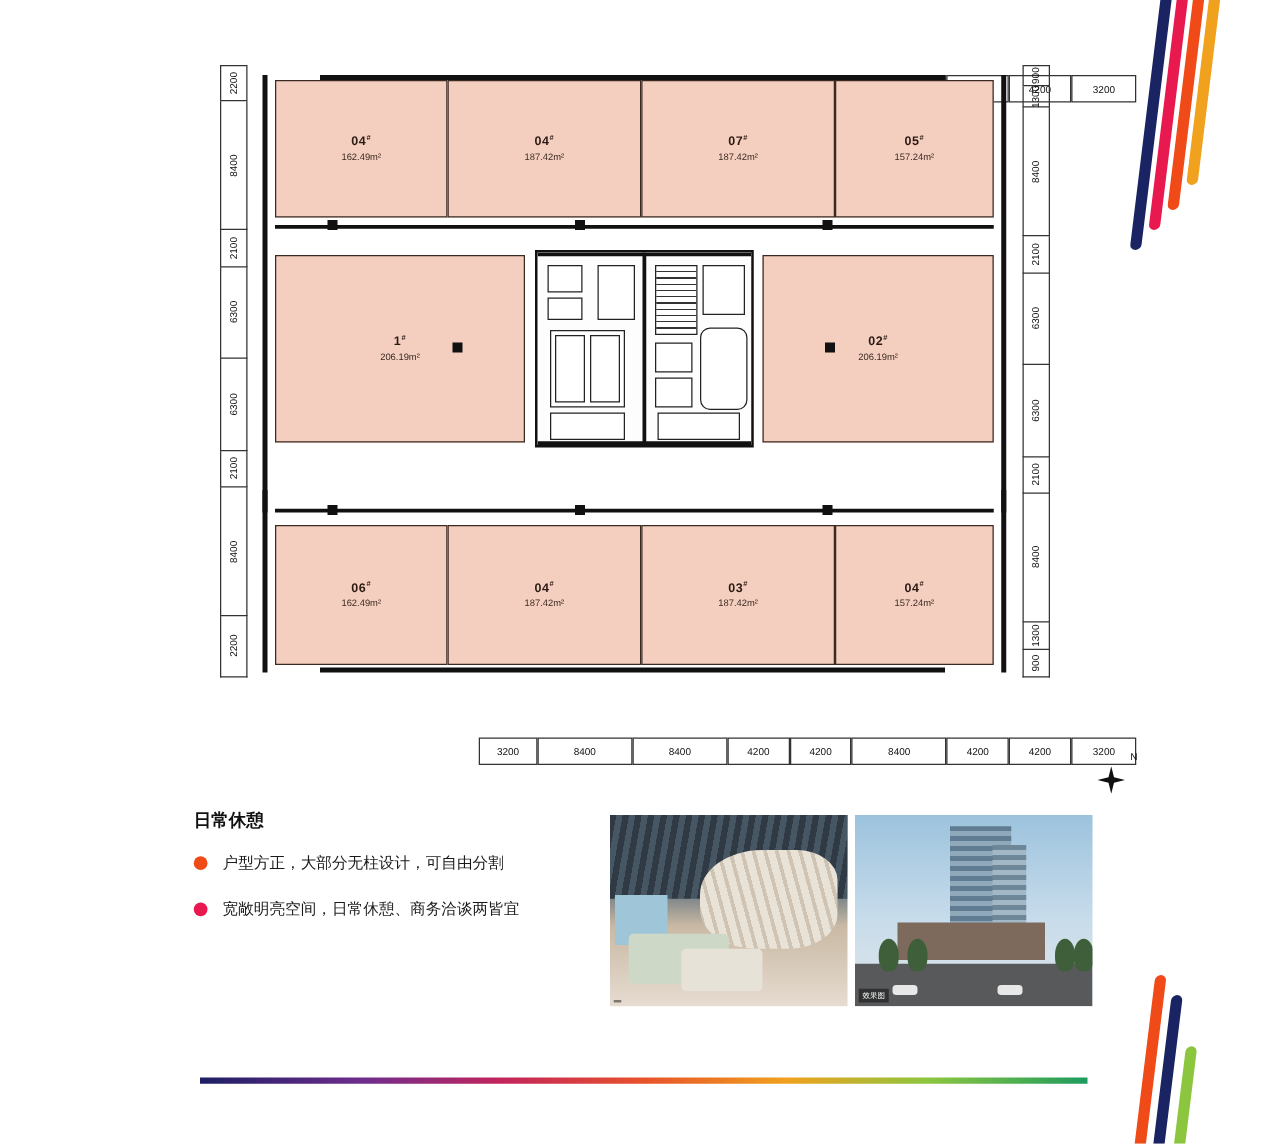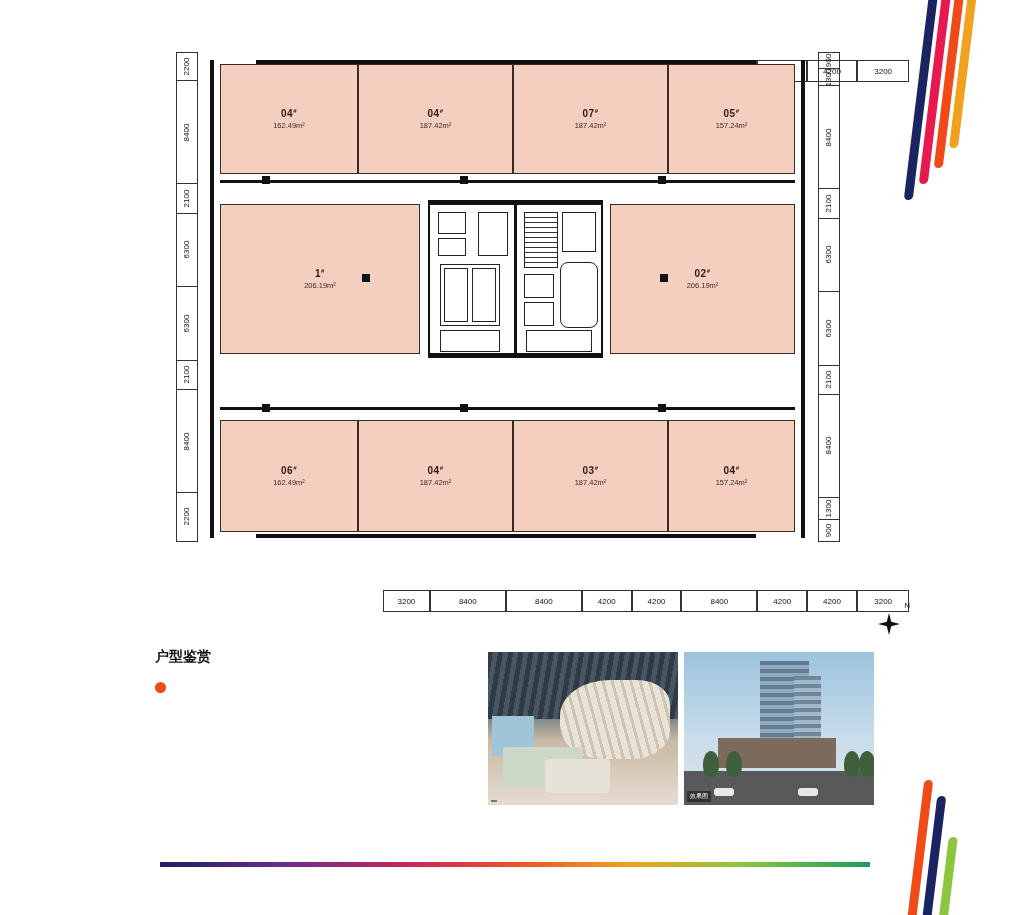--- a/index.html
+++ b/index.html
@@ -266,24 +266,29 @@
     <div class="area">157.24m²</div>
   </div>
 </div>
 
 <div class="compass">
   <div class="star"></div>
   <div class="n">N</div>
 </div>
 
 <div class="info">
-  <h2>户型鉴赏</h2>
+  <h2>日常休憩</h2>
 
   <div class="bullet-row">
     <span class="dot" style="background:#ef4a18;"></span>
+    <span class="txt">户型方正，大部分无柱设计，可自由分割</span>
+  </div>
+  <div class="bullet-row">
+    <span class="dot" style="background:#e8194e;"></span>
+    <span class="txt">宽敞明亮空间，日常休憩、商务洽谈两皆宜</span>
   </div>
 </div>
 
 <div class="photos">
   <div class="photo ph-int">
     <div class="ceil"></div>
       <div class="wave"></div>
       <div class="win"></div>
     <div class="sofa"></div>
       <div class="sofa2"></div>

